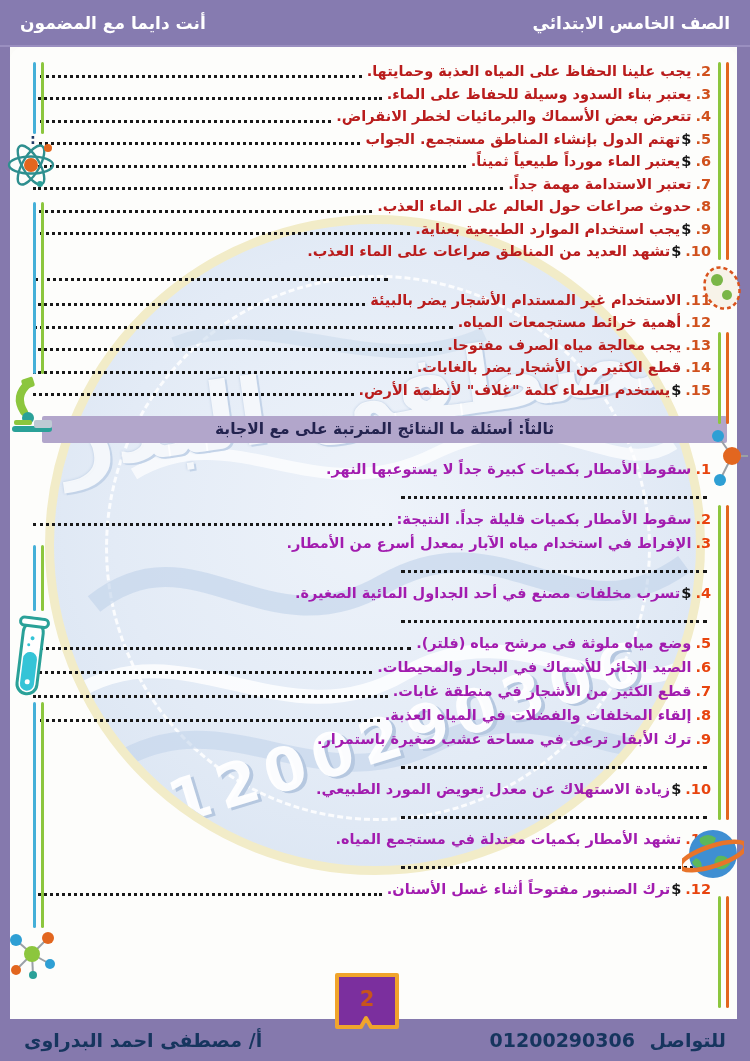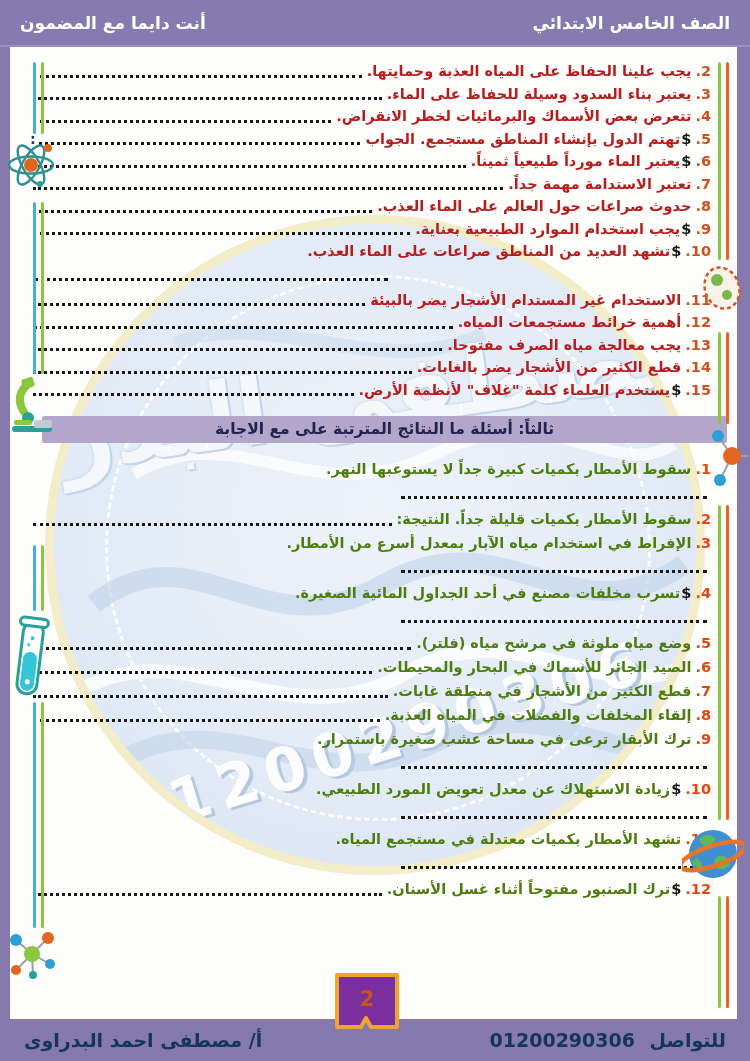--- a/index.html
+++ b/index.html
@@ -43,21 +43,21 @@
   .icon{position:absolute;z-index:5;}
 
   
   .col{position:relative;z-index:2;padding:13px 26px 0 20px;direction:rtl;}
   .row{display:flex;align-items:flex-end;line-height:22.5px;height:22.5px;font-size:14.5px;font-weight:bold;white-space:nowrap;}
   .s2row{line-height:24px;height:24px;}
   .num{margin-left:4px;}
   .s1 .num{color:#d0511d}
   .s1 .txt{color:#b91c1c}
   .s2 .num{color:#e8440e}
-  .s2 .txt{color:#4d7c0f}
+  .s2 .txt{color:#a21caf}
   .pfx{color:#141414;margin-left:1px;}
   .sfx{color:#1f3864;}
   .dotfill{flex:1 1 auto;min-width:18px;border-bottom:3px dotted #191919;margin:0 5px 5px 3px;}
   .dotline{border-bottom:3px dotted #191919;height:11px;box-sizing:content-box;margin:4px 0 8px;}
   .dl-right{width:45%;margin-left:0;margin-right:4px;}
   .dl-left{width:52%;margin-right:auto;margin-left:4px;}
   .banner{margin:15px -16px 14px 12px;background:#b2a6cb;color:#23234f;font-weight:bold;font-size:15.5px;
     text-align:center;padding:4px 0 5px;border-radius:2px;}
 
   

